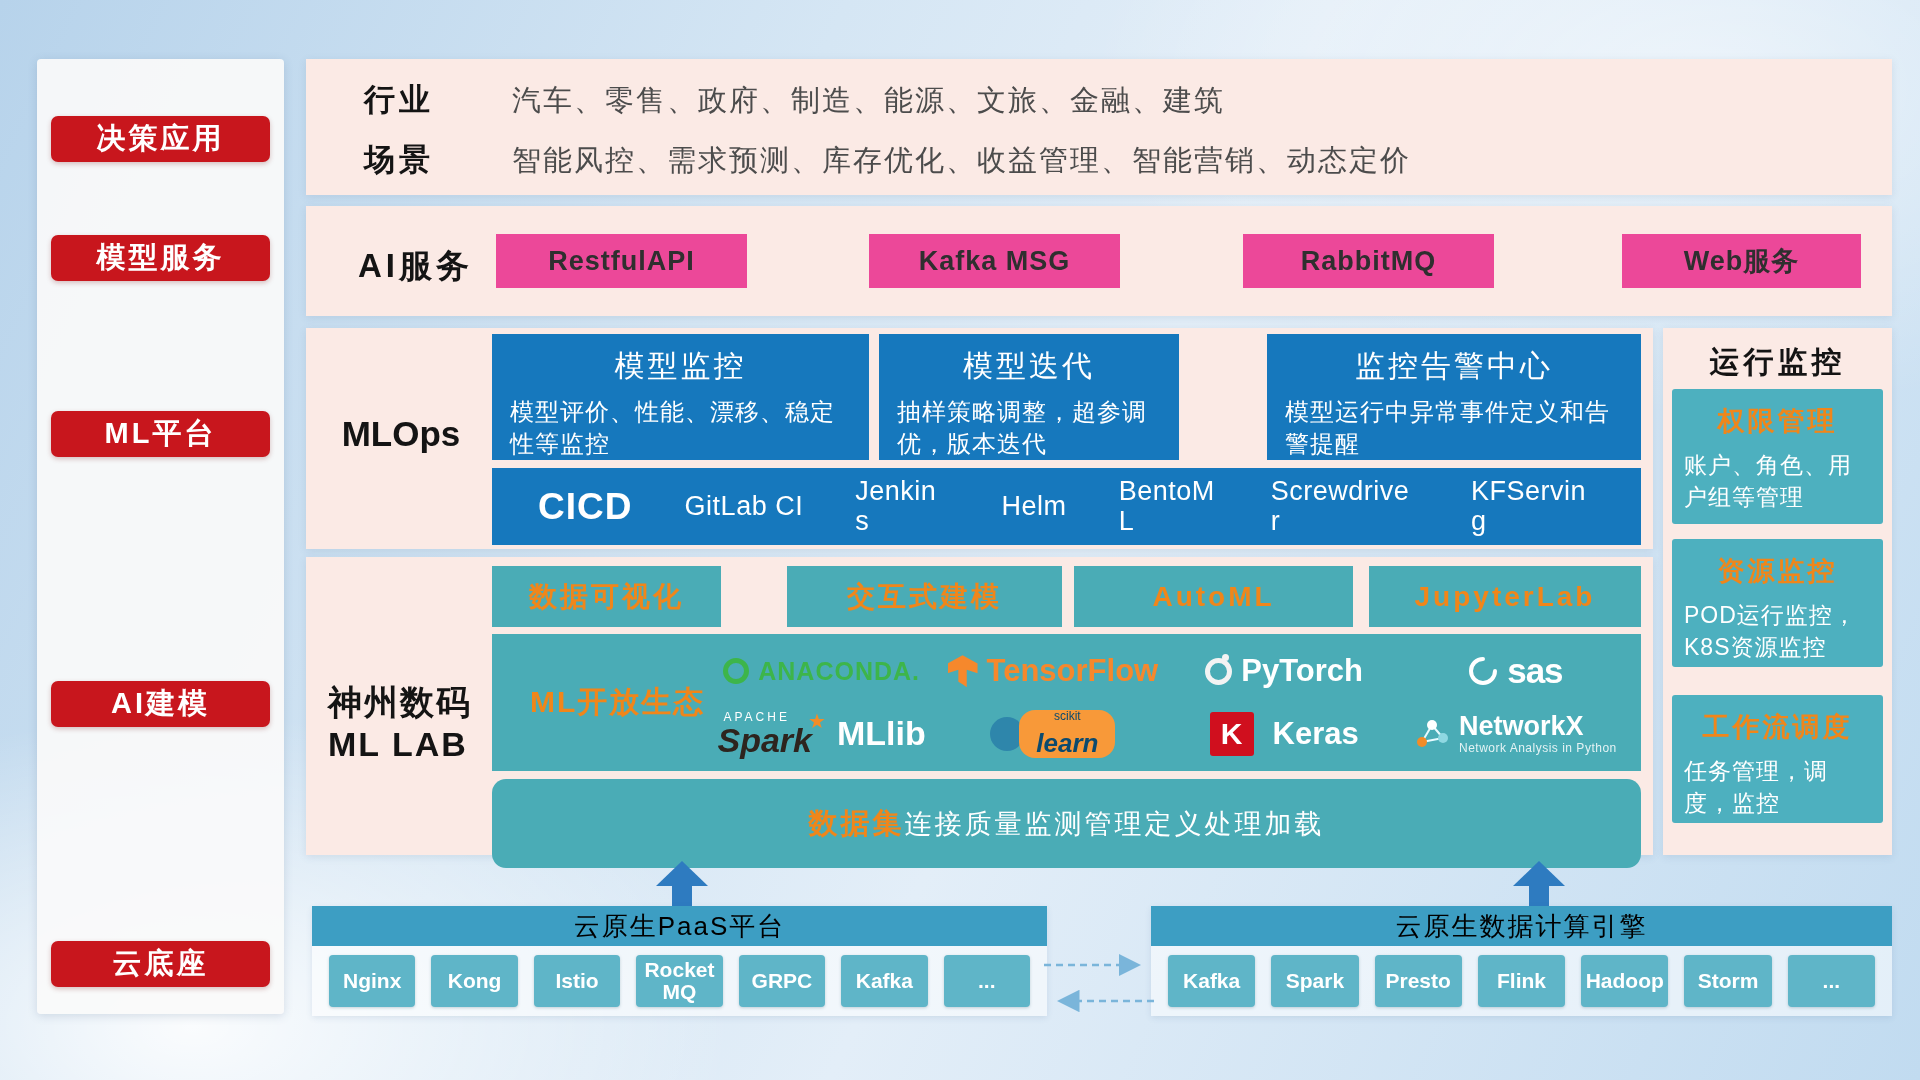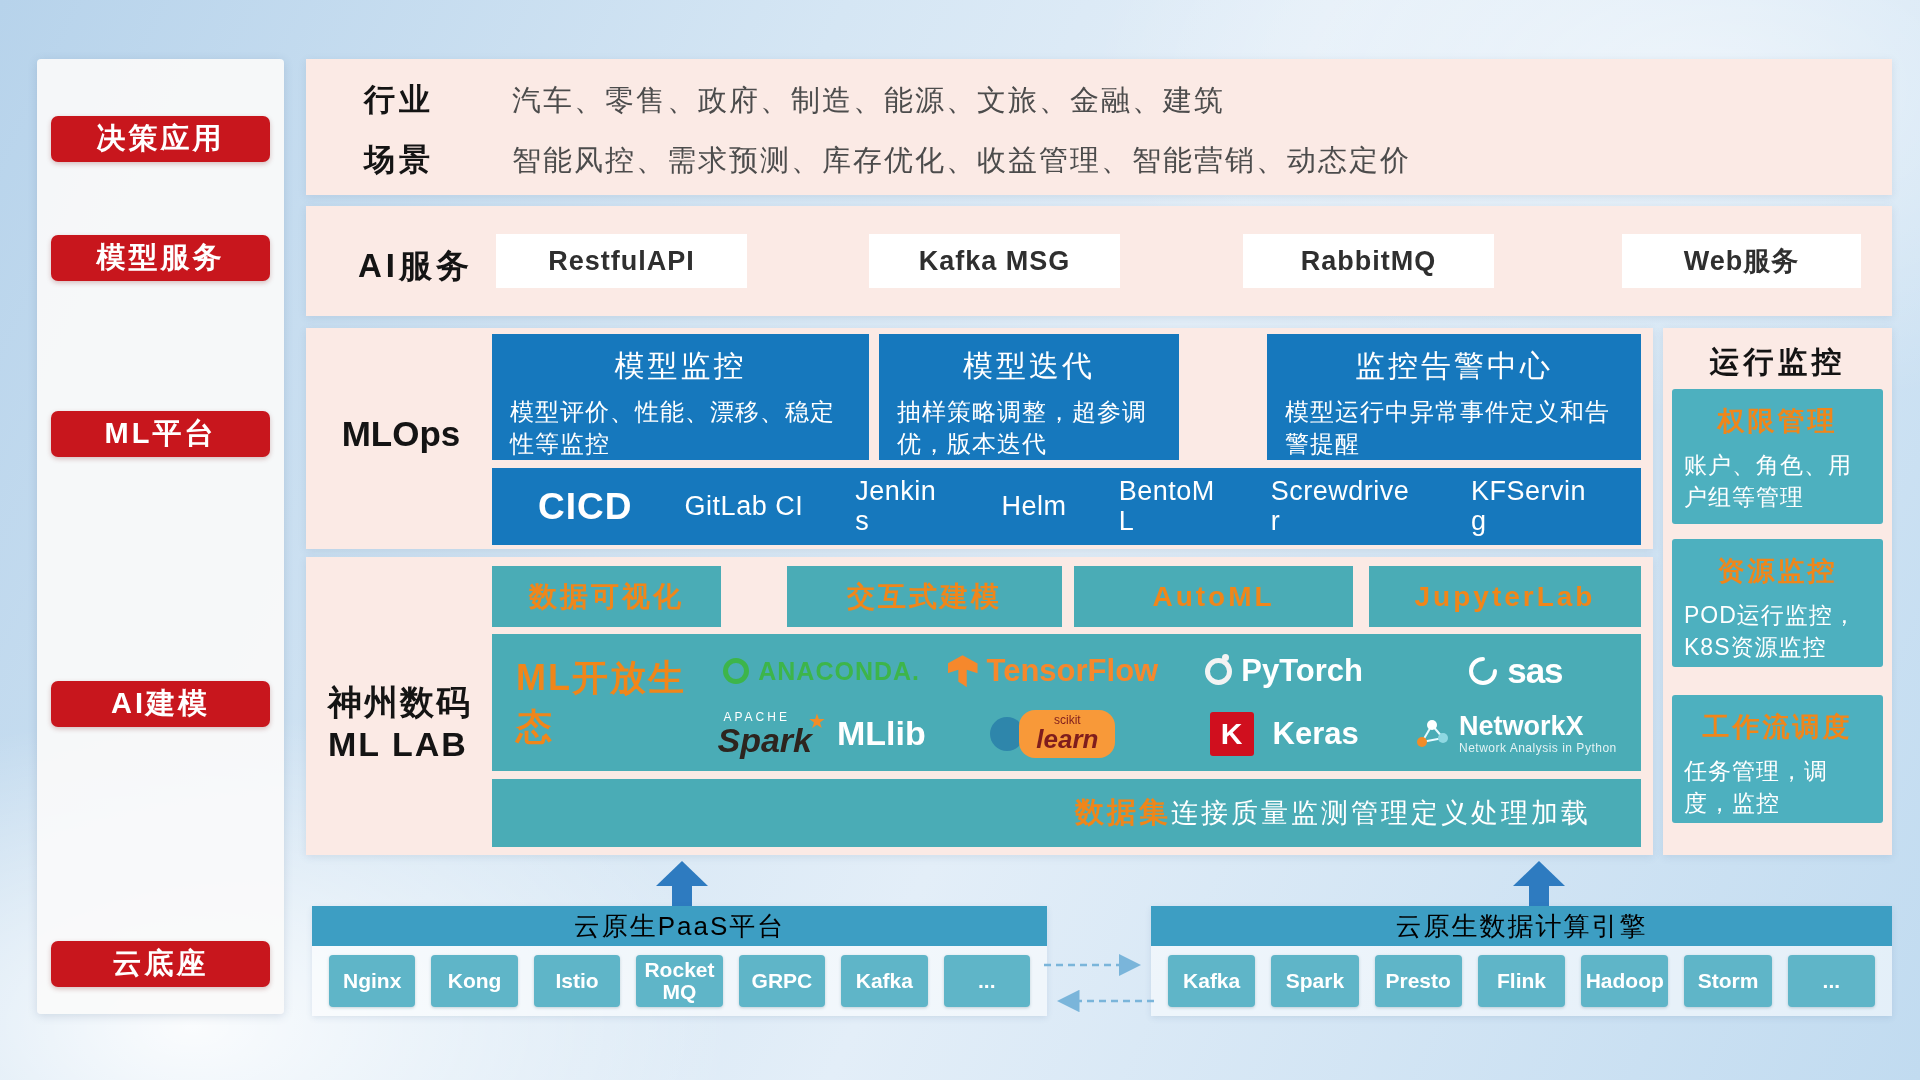--- a/index.html
+++ b/index.html
@@ -20,41 +20,41 @@
   .red-btn{ position:absolute; left:14px; width:219px; height:46px; background:#c8161d;
     border-radius:7px; color:#fff; font-size:29px; font-weight:bold; letter-spacing:3px;
     display:flex; align-items:center; justify-content:center; box-shadow:0 2px 5px rgba(120,20,20,.25); }
 
   
   .panel{ position:absolute; background:#fbeae5; box-shadow:0 2px 8px rgba(60,90,130,.12); }
 
   .blk-label{ position:absolute; font-size:31px; font-weight:bold; color:#141414; letter-spacing:4px; }
   .gray-text{ position:absolute; font-size:29px; color:#4c4c4c; letter-spacing:2px; }
 
-  .gray-btn{ position:absolute; top:28px; height:54px; background:#ffffff; color:#2f2f2f;
+  .gray-btn{ position:absolute; top:28px; height:54px; background:#ec4899; color:#2f2f2f;
     font-size:27px; font-weight:bold; letter-spacing:1px; display:flex; align-items:center; justify-content:center; }
 
   
   .blue-card{ position:absolute; top:6px; height:126px; background:#1678bd; color:#fff; padding:12px 18px 8px; }
   .card-title{ font-size:30px; font-weight:normal; text-align:center; letter-spacing:3px; }
   .card-desc{ font-size:24px; margin-top:9px; line-height:1.35; letter-spacing:1px; }
 
   .cicd-bar{ position:absolute; left:186px; top:140px; width:1149px; height:77px; background:#1678bd;
     color:#fff; display:flex; align-items:center; justify-content:space-between; padding:0 46px; }
   .cicd-label{ font-size:37px; font-weight:bold; letter-spacing:1px; }
   .tool{ font-size:27px; line-height:1.1; letter-spacing:.5px; }
   .brk{ word-break:break-all; }
 
   
   .teal-box{ position:absolute; top:9px; height:61px; background:#4aacb6; color:#f0861a;
     font-size:28px; font-weight:bold; letter-spacing:3px; display:flex; align-items:center; justify-content:center; }
 
   .eco-box{ position:absolute; left:186px; top:77px; width:1149px; height:137px; background:#4aacb6;
     display:flex; align-items:center; }
-  .eco-label{ width:214px; padding-left:24px; font-size:36px; font-weight:bold; color:#f0861a; letter-spacing:2px; }
+  .eco-label{ width:214px; padding-left:38px; font-size:30px; font-weight:bold; color:#f0861a; letter-spacing:2px; }
   .eco-grid{ flex:1; height:100%; display:grid; grid-template-columns:repeat(4,1fr); grid-auto-rows:1fr;
     align-items:center; justify-items:center; padding:6px 10px 6px 0; }
   .logo-cell{ display:flex; align-items:center; gap:9px; color:#fff; }
 
   .ana-icon{ width:26px; height:26px; border:5px solid #3db54a; border-radius:50%; }
   .ana-text{ color:#3db54a; font-size:25px; font-weight:bold; letter-spacing:1px; }
 
   .tf-icon{ width:30px; height:32px; background:#f6882c;
     clip-path:polygon(50% 0,100% 26%,100% 56%,64% 45%,64% 100%,50% 91%,36% 83%,36% 45%,0 56%,0 26%); }
   .tf-text{ color:#f6882c; font-size:31px; font-weight:bold; }
@@ -66,34 +66,34 @@
   .sas-text{ color:#fff; font-size:35px; font-weight:bold; letter-spacing:-1px; }
 
   .spark-block{ display:flex; flex-direction:column; line-height:1; }
   .apache{ font-size:12px; color:#fff; letter-spacing:3px; margin-left:6px; }
   .spark-word{ position:relative; font-size:34px; font-weight:bold; font-style:italic; color:#2d241e; }
   .spark-star{ position:absolute; top:-12px; right:-14px; color:#f28c28; font-size:20px; font-style:normal; }
   .mllib{ font-size:34px; font-weight:bold; color:#fff; margin-left:16px; }
 
   .sk-circle{ width:34px; height:34px; border-radius:50%; background:#2e86ab; margin-right:-14px; }
   .sk-blob{ width:96px; height:48px; background:#f89939; border-radius:16px; display:flex; flex-direction:column;
-    align-items:center; justify-content:center; color:#7f1d1d; }
+    align-items:center; justify-content:space-between; color:#0c4a6e; }
   .sk-top{ font-size:12px; line-height:1; }
   .sk-learn{ font-size:26px; font-weight:bold; font-style:italic; line-height:1.05; }
 
   .keras-badge{ width:44px; height:44px; background:#d00f1e; color:#fff; font-weight:bold; font-size:30px;
     display:flex; align-items:center; justify-content:center; border-radius:3px; }
   .keras-text{ color:#fff; font-size:31px; font-weight:bold; margin-left:10px; }
 
   .nx-text{ display:flex; flex-direction:column; line-height:1.1; }
   .nx-name{ color:#fff; font-size:27px; font-weight:bold; }
   .nx-sub{ color:rgba(255,255,255,.85); font-size:12px; letter-spacing:.5px; }
 
-  .ds-bar{ position:absolute; left:186px; top:222px; width:1149px; height:68px; background:#4aacb6;
-    display:flex; align-items:center; justify-content:flex-end; padding:0 50px; }
+  .ds-bar{ position:absolute; left:186px; top:222px; width:1149px; height:89px; background:#4aacb6;
+    display:flex; align-items:center; justify-content:center; padding:0 50px;border-radius:14px; }
   .ds-label{ color:#f0861a; font-weight:bold; font-size:29px; letter-spacing:3px; }
   .ds-item{ color:#fff; font-size:27px; letter-spacing:3px; }
 
   
   .mon-title{ position:absolute; top:14px; width:100%; text-align:center; font-size:30px; font-weight:bold;
     color:#141414; letter-spacing:4px; }
   .mon-card{ position:absolute; left:9px; width:211px; background:#4db0bf; border-radius:3px; padding:14px 12px; color:#fff; }
   .mon-card-title{ font-size:27px; font-weight:bold; color:#f0861a; text-align:center; letter-spacing:3px; }
   .mon-card-desc{ font-size:23px; margin-top:10px; line-height:1.4; letter-spacing:1px; }
 

